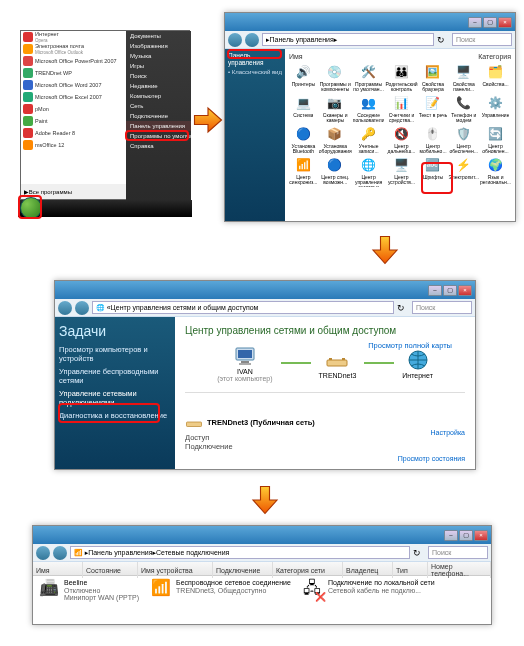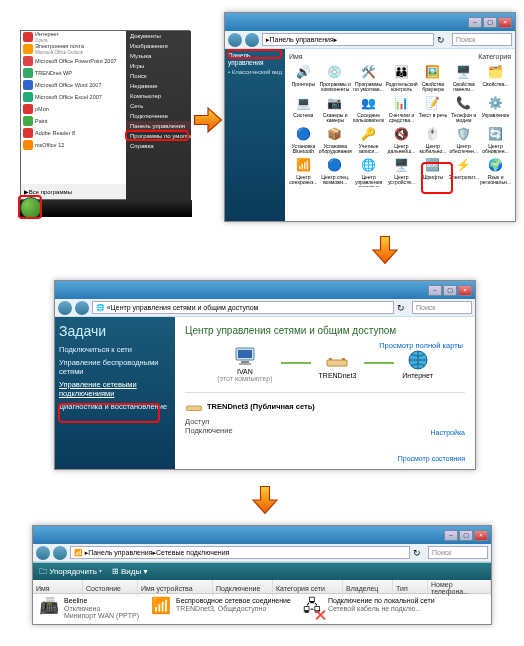--- a/index.html
+++ b/index.html
@@ -43,29 +43,29 @@
 .cp-ico { display:flex; flex-direction:column; align-items:center; font-size:5px; text-align:center; line-height:1; }
 .cp-ico .glyph { width:18px; height:18px; border-radius:3px; display:flex; align-items:center; justify-content:center; font-size:12px; margin-bottom:1px; }
 .cp-ico .lbl { max-height:12px; overflow:hidden; }
 
 
 .nsc-win { position: absolute; left: 54px; top: 280px; width: 422px; height: 190px; border:1px solid #888; background:#fff; box-shadow:0 0 6px rgba(0,0,0,.3); }
 .nsc-body { display:flex; height: calc(100% - 36px); }
 .nsc-side { width:120px; background: linear-gradient(#1a5a7a,#0a3a5a); color:#fff; padding:6px 4px; font-size:7.5px; }
 .nsc-side-hdr { color:#cef; margin-bottom:4px; font-size:14px; }
 .nsc-side-link { color:#def; padding:2px 0; line-height:1.2; }
-.nsc-side-link.active { text-decoration:underline; color:#fff; }
+.nsc-side-link.active { color:#fff; }
 .nsc-main { flex:1; padding:8px 10px; font-size:8px; position:relative; }
 .nsc-title { font-size:10px; color:#2a6a2a; margin-bottom:6px; }
-.nsc-map-link { position:absolute; right:12px; top:24px; color:#06c; font-size:7.5px; }
+.nsc-map-link { position:absolute; right:23px; top:24px; color:#06c; font-size:7.5px; }
 .nsc-map { display:flex; align-items:center; justify-content:center; gap:8px; margin:8px 0 10px; }
 .nsc-node { display:flex; flex-direction:column; align-items:center; font-size:7px; }
 .nsc-node .pic { width:24px; height:24px; display:flex; align-items:center; justify-content:center; }
 .nsc-link-line { width:30px; height:2px; background:#7b5; }
-.nsc-sect { border-top:1px solid #ddd; padding-top:4px; font-size:7.5px; }
+.nsc-sect { border-top:1px solid #ddd; padding-top:20px; font-size:7.5px; }
 .nsc-sect-row { display:flex;align-items:flex-end; }
 .nsc-sect-row .k { width:70px; color:#444; }
 .nsc-sect-row .v { flex:1; color:#333; }
 .nsc-sect-hdr { display:flex; align-items:center; gap:4px; margin-bottom:2px; }
 .nsc-sect-hdr .neticon { width:18px; height:18px; }
 .nsc-setting-link { position:absolute; right:10px; color:#06c; font-size:7px; }
 
 
 .nc-win { position: absolute; left: 32px; top: 525px; width: 460px; height: 100px; border:1px solid #888; background:#fff; box-shadow:0 0 6px rgba(0,0,0,.3); }
 .nc-toolbar { height:18px; background: linear-gradient(#2a7a8a,#155a6a); display:flex; align-items:center; padding:0 6px; gap:10px; color:#fff; font-size:8px; border-top:1px solid #9cc; }
@@ -335,21 +335,21 @@
     <div class="navbtn"></div>
     <div class="navbtn"></div>
     <div class="addr-input">🌐 « <span>Центр управления сетями и общим доступом</span></div>
     <div style="width:12px">↻</div>
     <div class="search-input">Поиск</div>
   </div>
   <div class="nsc-body">
     <div class="nsc-side">
       <div class="nsc-side-hdr">Задачи</div>
       <div id="nsc-tasks">
-          <div class="nsc-side-link">Подключиться к сети</div>
+          <div class="nsc-side-link">Просмотр компьютеров и устройств</div>
           <div class="nsc-side-link">Управление беспроводными сетями</div>
           <div class="nsc-side-link active">Управление сетевыми подключениями</div>
           <div class="nsc-side-link">Диагностика и восстановление</div>
         </div>
     </div>
     <div class="nsc-main">
       <div class="nsc-title">Центр управления сетями и общим доступом</div>
       <div class="nsc-map-link">Просмотр полной карты</div>
       <div class="nsc-map">
         <div class="nsc-node">
@@ -418,24 +418,20 @@
       <div class="title-btn close">×</div>
     </div>
   </div>
   <div class="addrrow">
     <div class="navbtn"></div>
     <div class="navbtn"></div>
     <div class="addr-input">📶 ▸ <span>Панель управления</span> ▸ <span>Сетевые подключения</span></div>
     <div style="width:12px">↻</div>
     <div class="search-input">Поиск</div>
   </div>
-  <div class="nc-toolbar">
-    <span>🗀 <span>Упорядочить</span> ▾</span>
-    <span>⊞ <span>Виды</span> ▾</span>
-  </div>
   <div class="nc-cols" id="nc-cols">
       <div>Имя</div>
       <div>Состояние</div>
       <div>Имя устройства</div>
       <div>Подключение</div>
       <div>Категория сети</div>
       <div>Владелец</div>
       <div>Тип</div>
       <div>Номер телефона...</div>
     </div>

